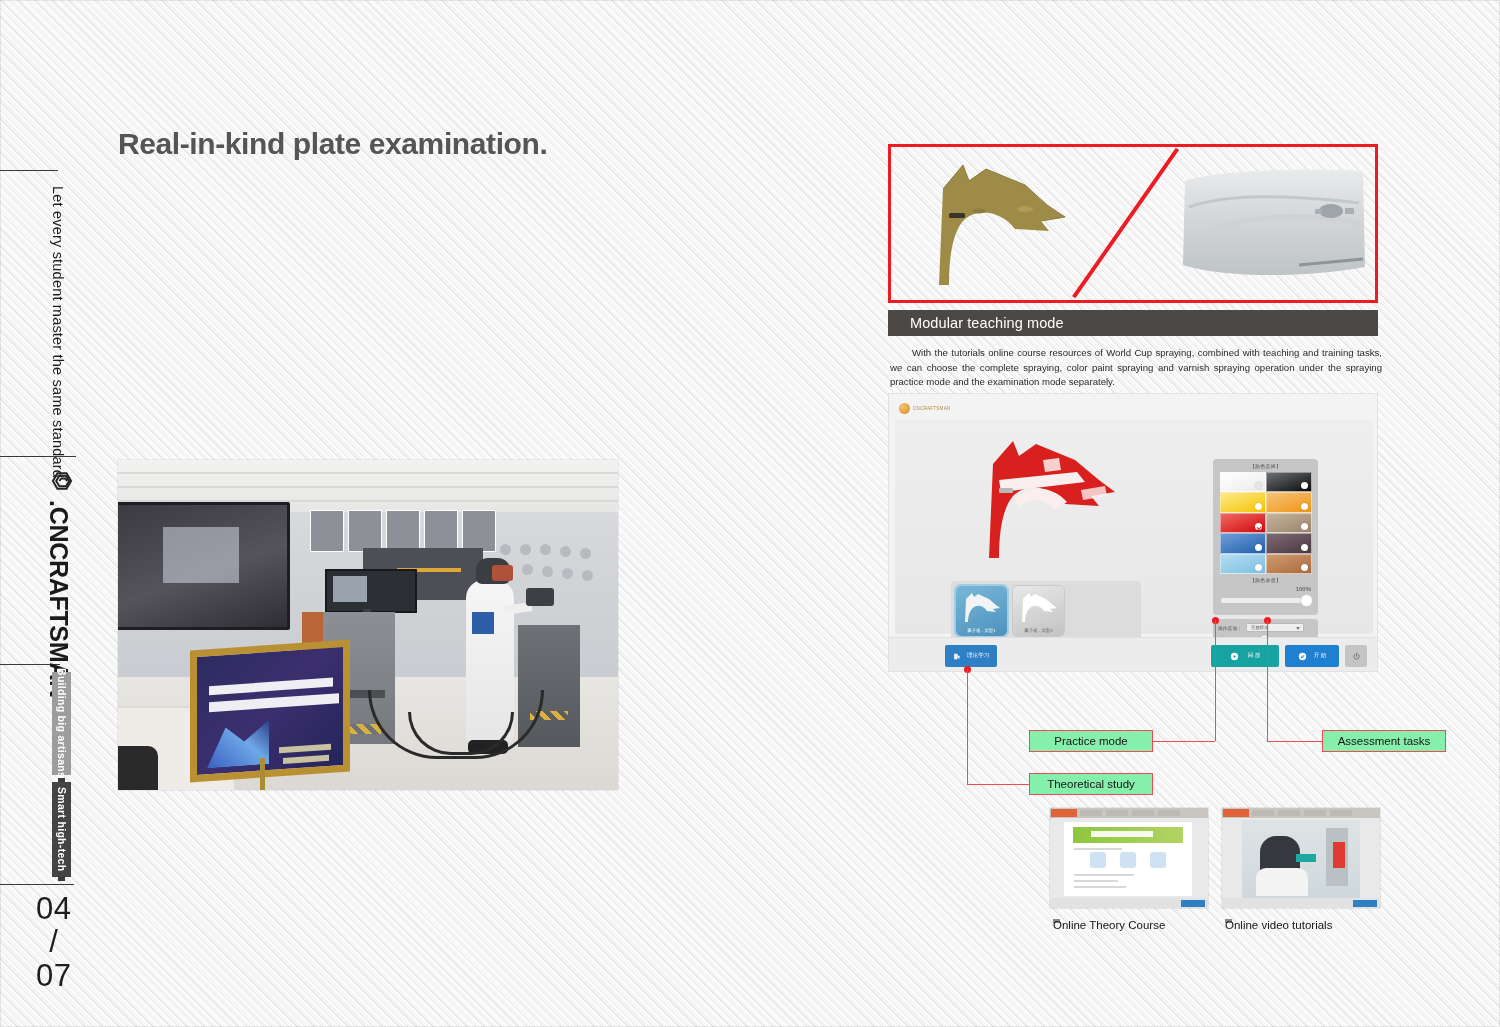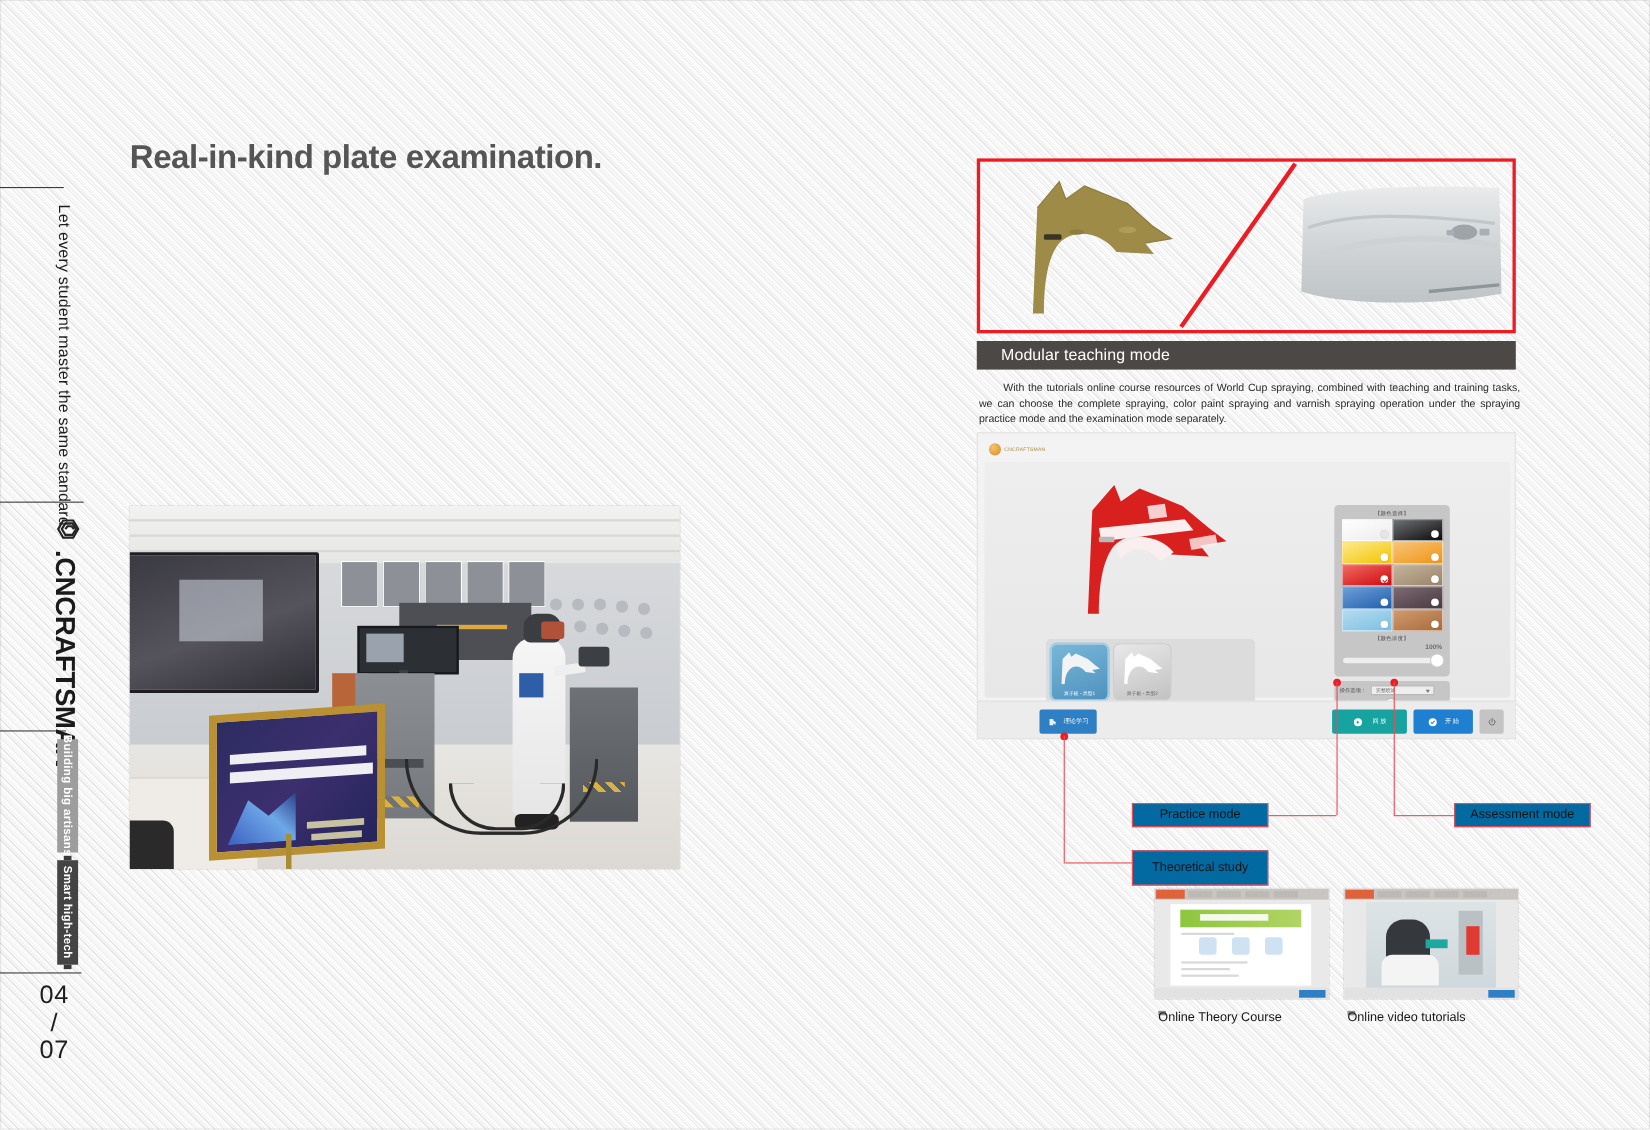--- a/index.html
+++ b/index.html
@@ -71,21 +71,21 @@
   .chip-light{left:52px;top:672px;width:19px;height:103px;background:#9d9d9d;}
   .chip-dark {left:52px;top:782px;width:19px;height:95px;background:#444444;}
   .chip-cap{position:absolute;width:7px;height:4px;background:#8a8a8a;left:58px;}
   .cap-a{top:668px;}
   .cap-b{top:775px;}
   .cap-c{top:778px;background:#3a3a3a;}
   .cap-d{top:877px;background:#3a3a3a;}
 
   .pagenum{
     position:absolute;left:36px;top:892px;
-    font-size:23px;color:#1d1d1d;line-height:1.08;text-align:center;
+    font-size:31px;color:#1d1d1d;line-height:1.08;text-align:center;
     letter-spacing:.5px;
   }
 
   
   .headline{position:absolute;left:118px;top:128px;width:560px;}
   .h-title{
     font-size:76px;line-height:.95;color:#4d4d4d;font-weight:400;
     letter-spacing:-1px;margin:0 0 16px 0;
   }
   .h-sub{
@@ -268,27 +268,27 @@
   .btn{position:absolute;top:7px;height:22px;border-radius:2px;display:flex;align-items:center;
     gap:5px;padding:0 8px;box-sizing:border-box;color:#fff;font-size:5.6px;white-space:nowrap;}
   .btn .gi{width:9px;height:9px;display:inline-block;}
   .btn-theory{left:56px;background:#2f7fc4;}
   .btn-replay{left:322px;background:#17a3a0;width:68px;justify-content:center;gap:9px;}
   .btn-start{left:396px;background:#1f7fd0;width:54px;justify-content:center;gap:7px;}
   .btn-power{left:456px;background:#c4c4c4;width:22px;justify-content:center;padding:0;}
 
   
   .callout{
-    position:absolute;background:#0369a1;border:1px solid #ee4b55;
+    position:absolute;background:#86efac;border:1px solid #ee4b55;
     font-size:11.5px;color:#141414;display:flex;align-items:center;
     justify-content:center;box-sizing:border-box;white-space:nowrap;
   }
   .c-practice{left:1029px;top:730px;width:124px;height:22px;}
   .c-assess{left:1322px;top:730px;width:124px;height:22px;}
-  .c-theory{left:1029px;top:773px;width:124px;height:32px;}
+  .c-theory{left:1029px;top:773px;width:124px;height:22px;}
   .lead{position:absolute;background:#ee4b55;}
   .dot{position:absolute;width:7px;height:7px;border-radius:50%;background:#ee1b22;}
 
   
   .vid{position:absolute;width:158px;height:100px;background:#f0f0f0;
     box-shadow:0 0 0 1px rgba(0,0,0,.08);overflow:hidden;}
   .vid-a{left:1050px;top:808px;}
   .vid-b{left:1222px;top:808px;}
   .vid .tb{position:absolute;left:0;top:0;width:100%;height:10px;background:#c9c5c0;}
   .vid .tb .bd{position:absolute;left:1px;top:1px;width:26px;height:8px;background:#e0623a;}
@@ -596,21 +596,21 @@
 <div class="callout c-theory">Theoretical study</div>
 
 <span class="dot" style="left:1212px;top:617px;"></span>
 <span class="lead" style="left:1215px;top:620px;width:1px;height:121px;"></span>
 <span class="lead" style="left:1153px;top:741px;width:62px;height:1px;"></span>
 <div class="callout c-practice">Practice mode</div>
 
 <span class="dot" style="left:1264px;top:617px;"></span>
 <span class="lead" style="left:1267px;top:620px;width:1px;height:121px;"></span>
 <span class="lead" style="left:1267px;top:741px;width:55px;height:1px;"></span>
-<div class="callout c-assess">Assessment mode</div>
+<div class="callout c-assess">Assessment tasks</div>
 
 <div class="vid vid-a">
   <div class="tb">
     <span class="bd"></span>
       <i style="left:30px;width:22px"></i>
       <i style="left:56px;width:22px"></i>
     <i style="left:82px;width:22px"></i>
       <i style="left:108px;width:22px"></i>
   </div>
   <div class="body">

